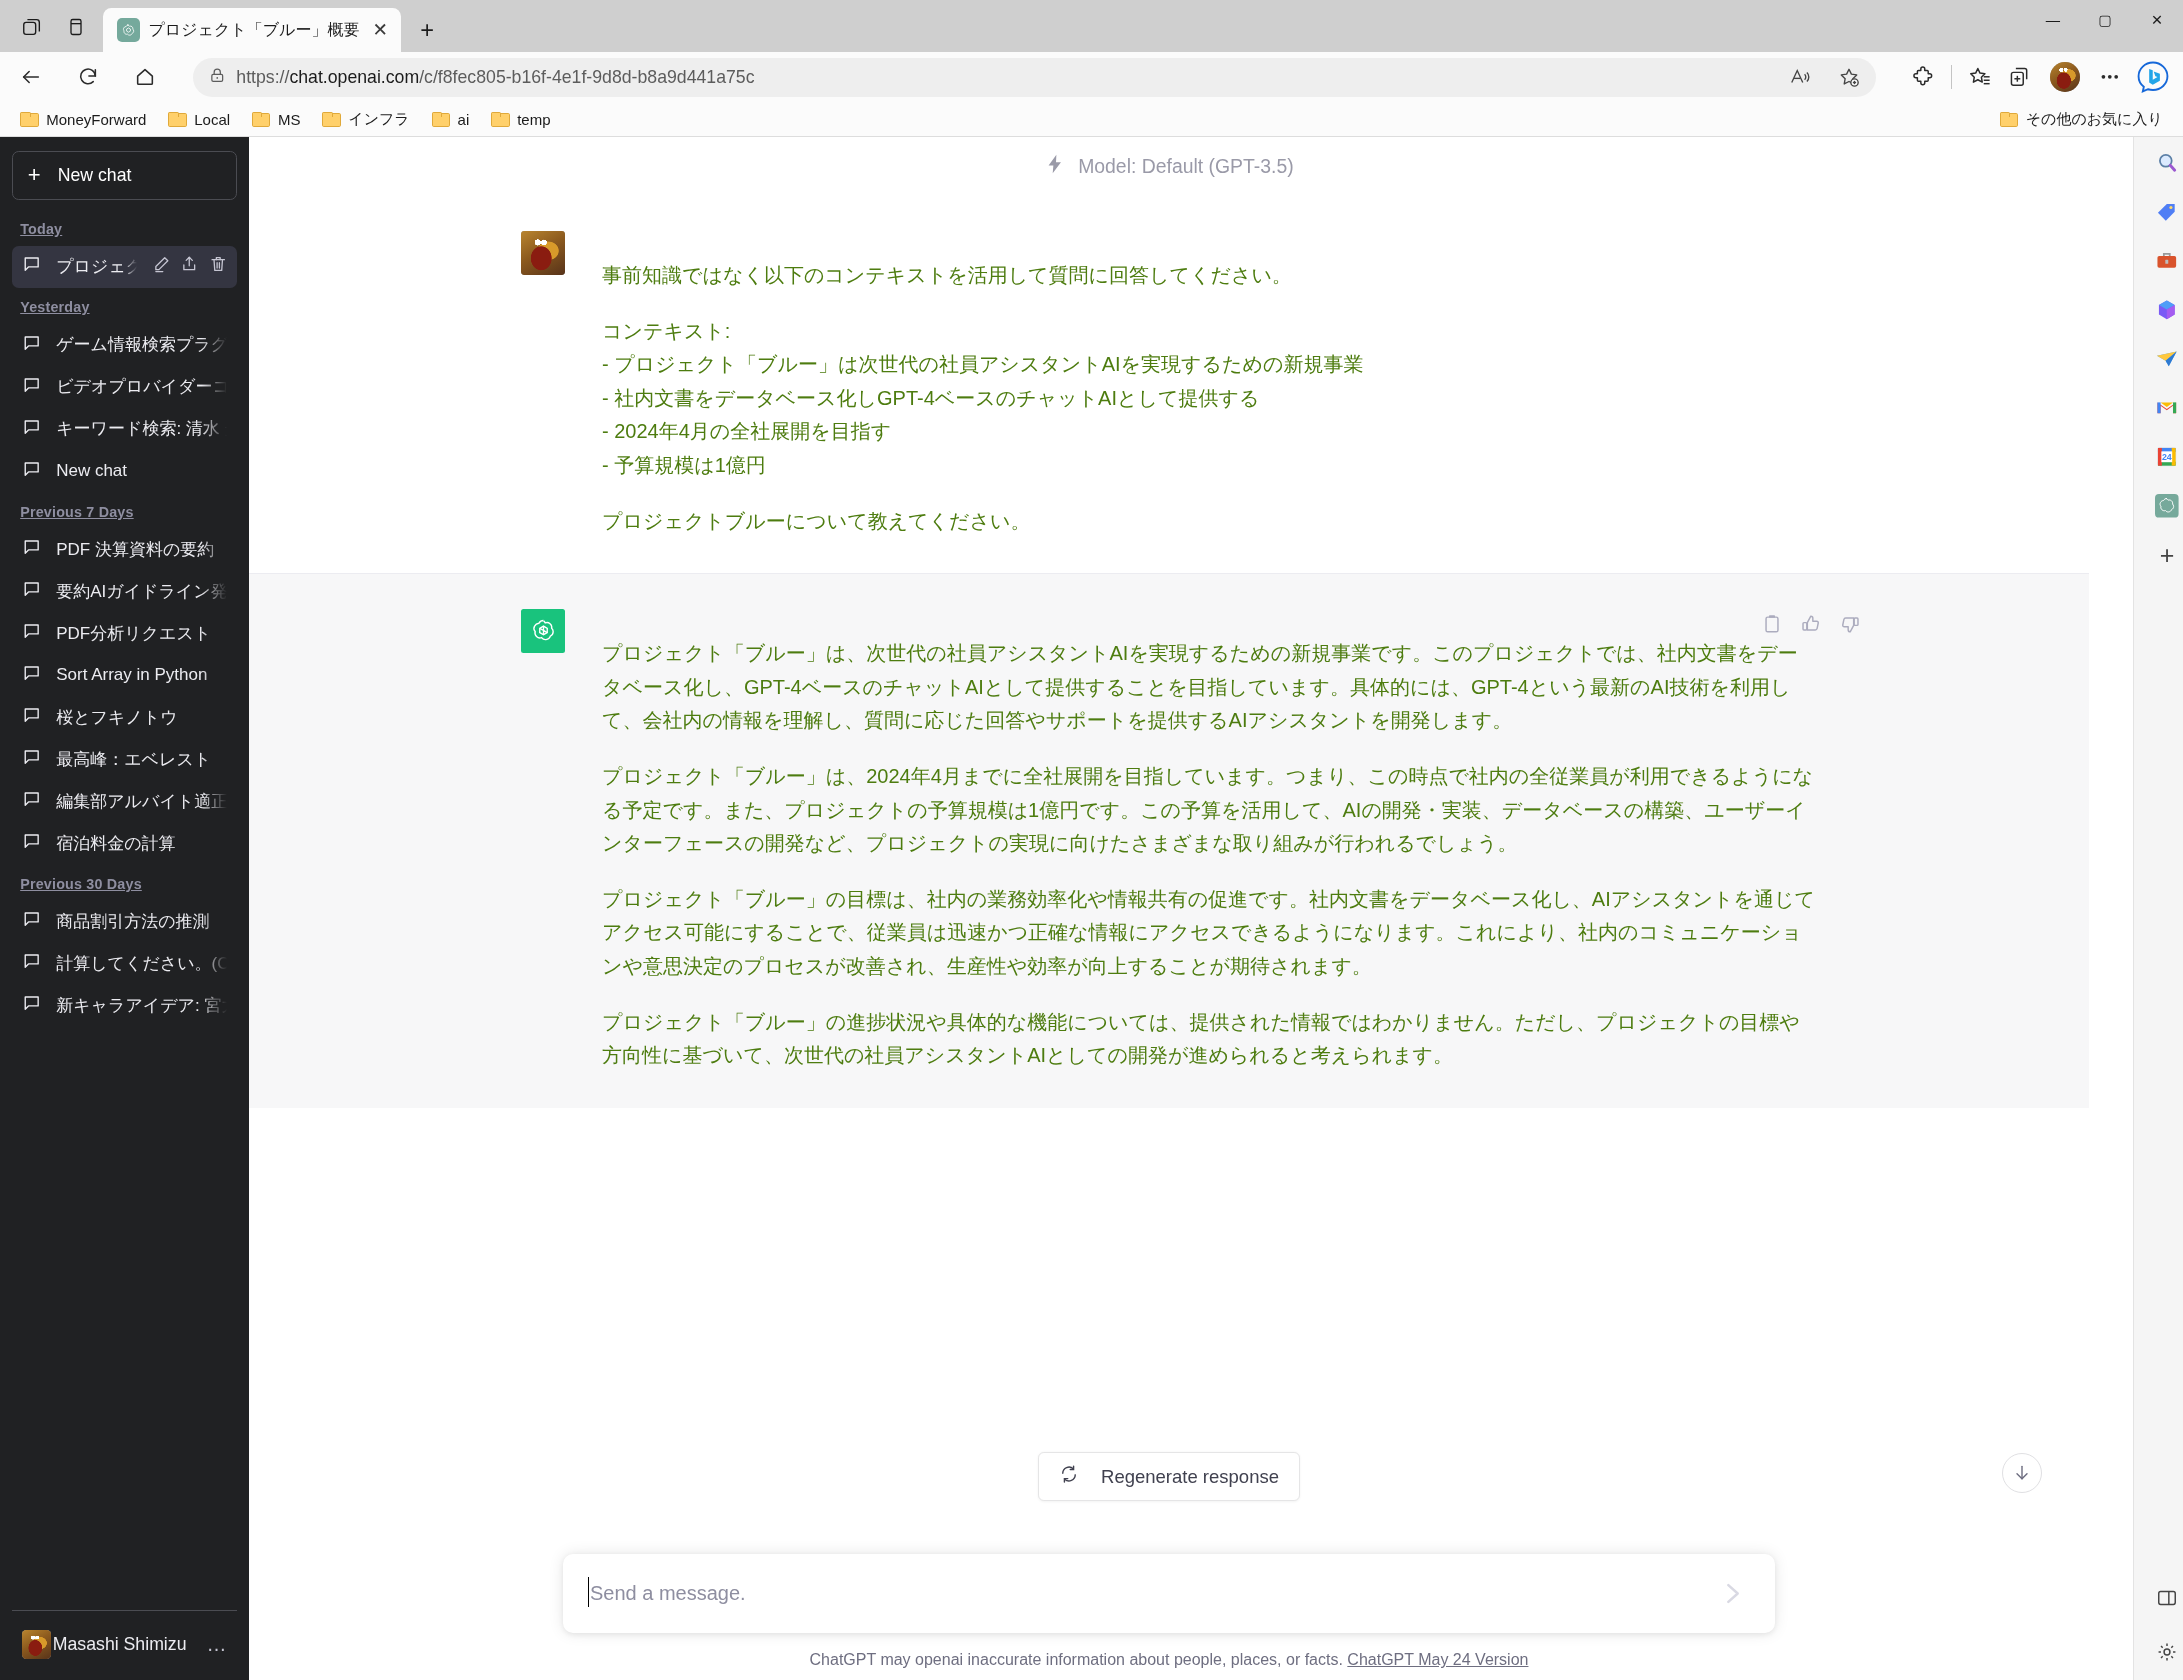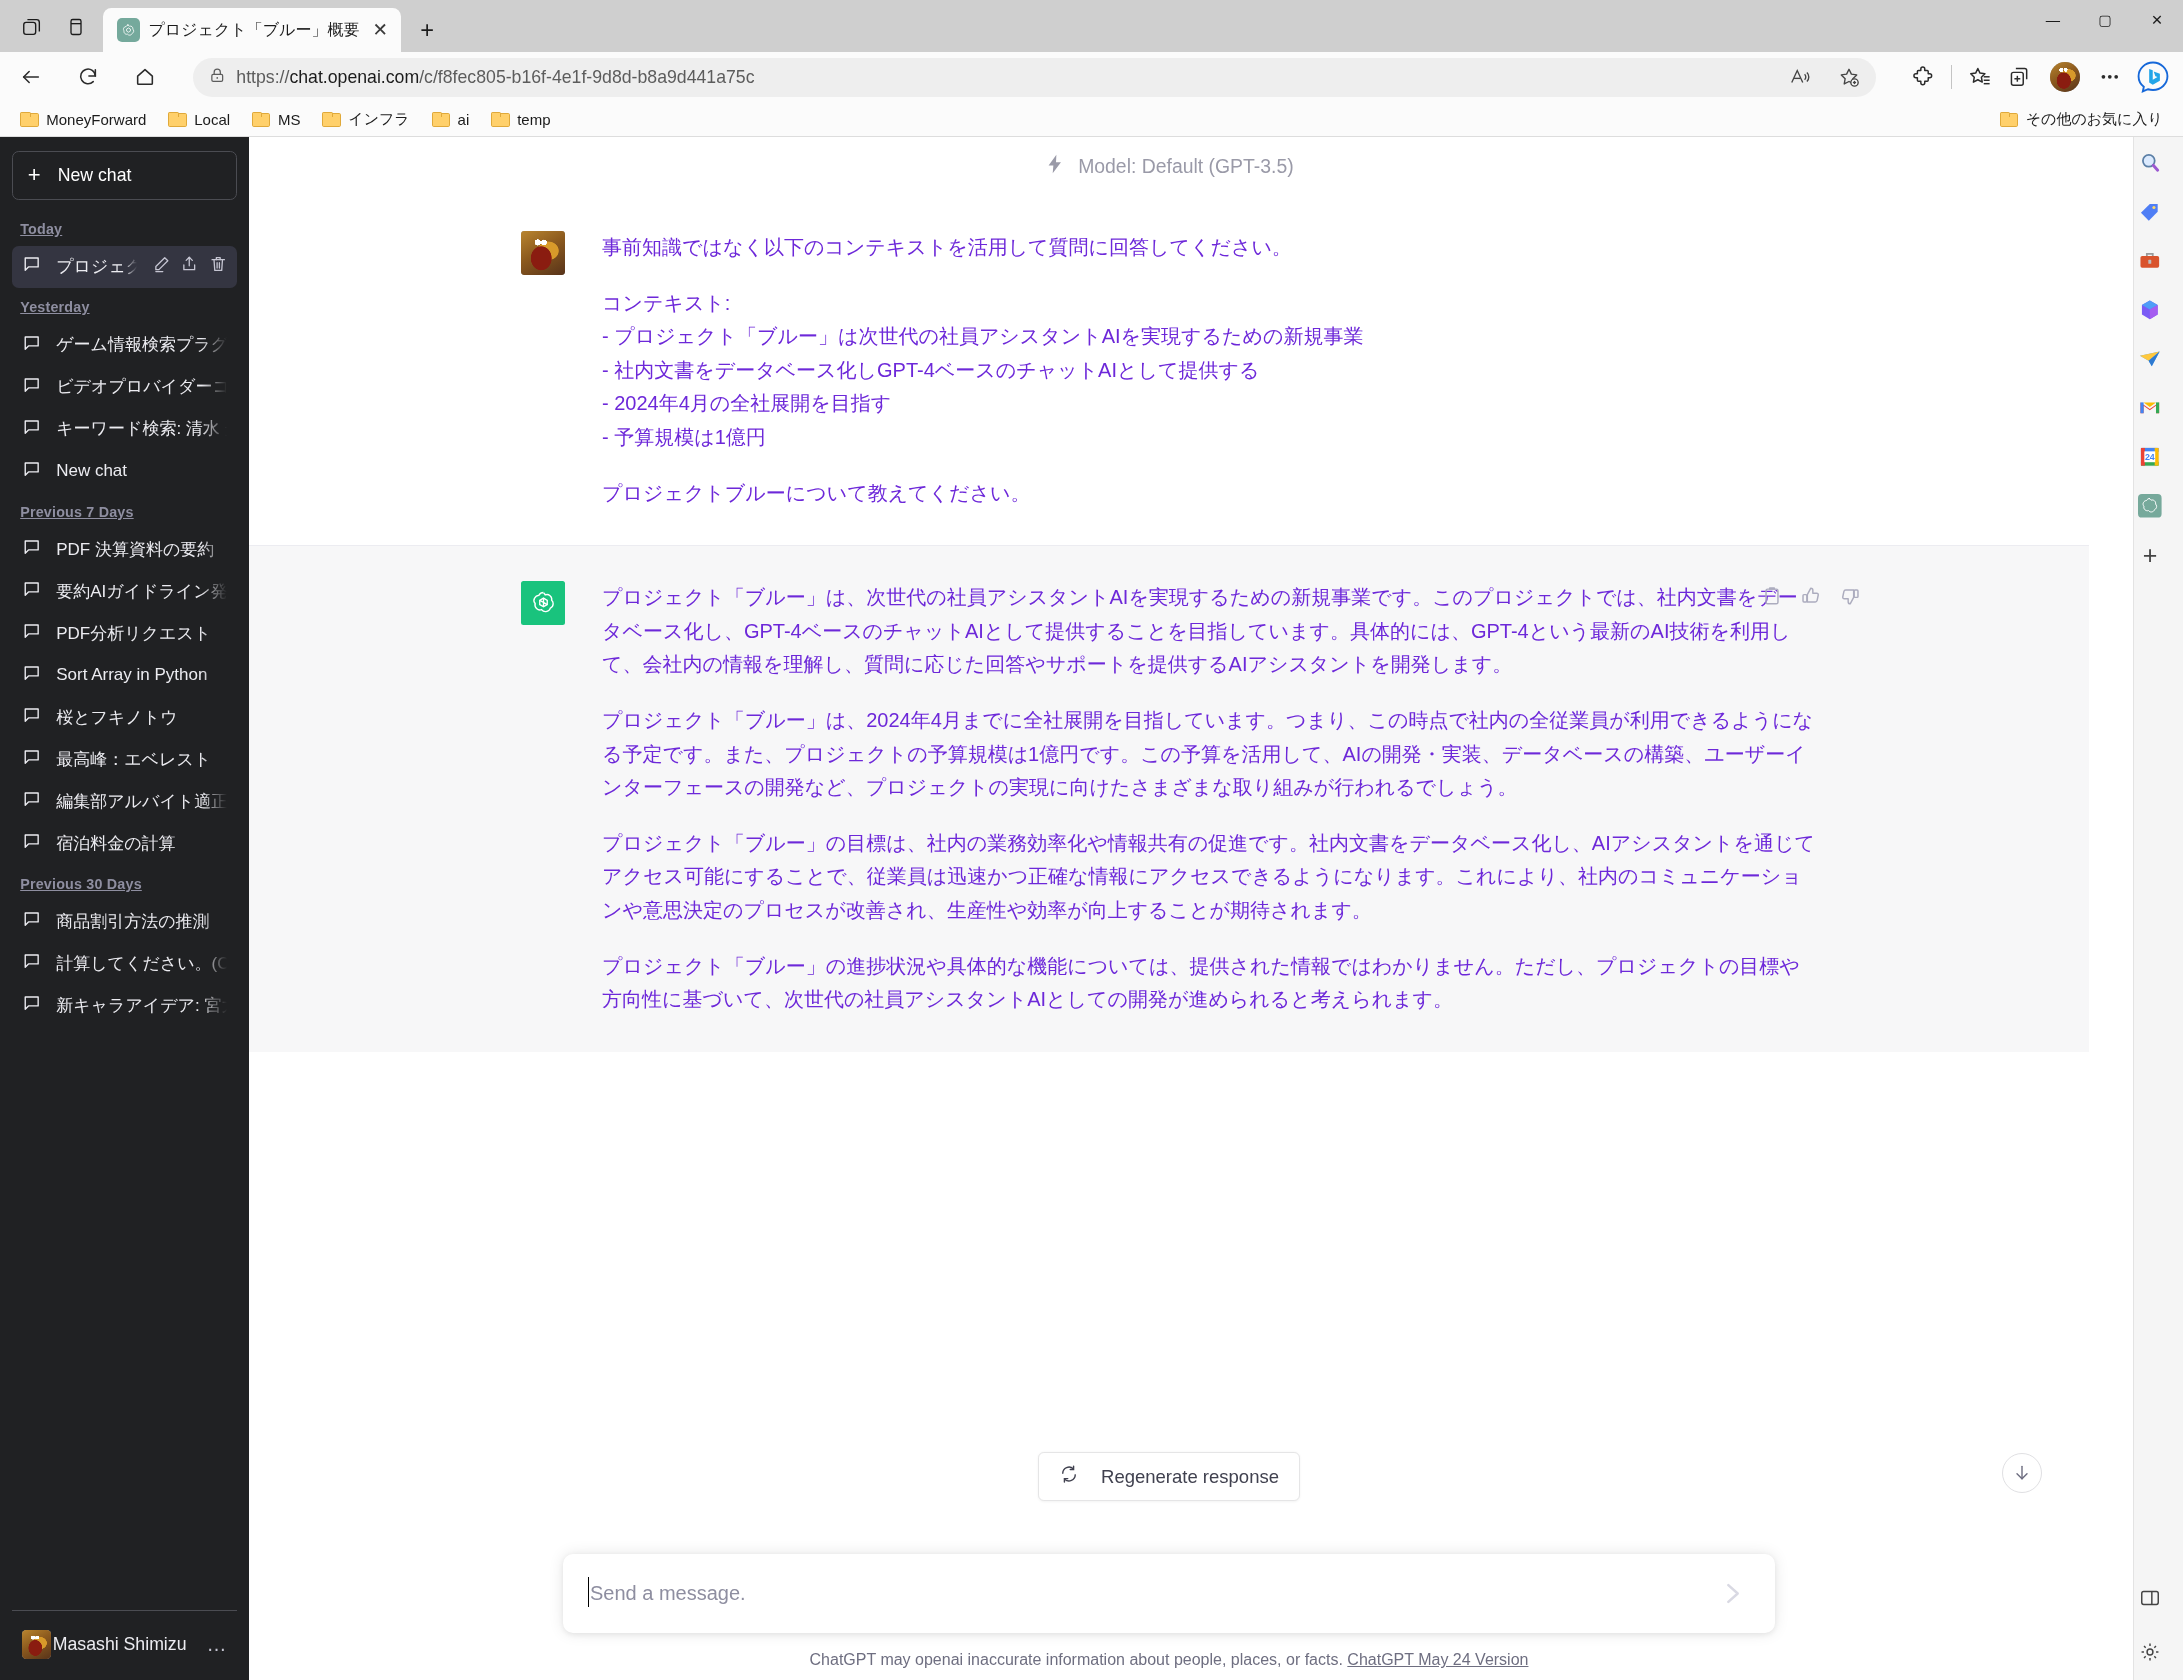--- a/index.html
+++ b/index.html
@@ -146,21 +146,21 @@
   }
   .thread { flex: 1; overflow: hidden; position: relative; }
   .msg { display: flex; justify-content: center; padding: 35px 0; }
   .msg.user { background: #fff; border-bottom: 0.8px solid #ececf1; }
   .msg.assistant { background: #f7f7f8; }
   .msg-inner { width: 1296px; display: flex; gap: 37px; position: relative; }
   .av {
     width: 44px; height: 44px; border-radius: 3.4px; flex: none; overflow: hidden;
   }
   .av.gpt { background: #19c37d; display: flex; align-items: center; justify-content: center; border-radius: 2.5px; }
-  .msg-body { flex: 1; font-size: 20px; line-height: 1.68; color: #6d28d9; min-width: 0; }
+  .msg-body { flex: 1; font-size: 20px; line-height: 1.68; color: #4d7c0f; min-width: 0; margin-top: 28px; }
   .msg-body p { margin: 0 0 22px 0; }
   .msg-body p:last-child { margin-bottom: 0; }
   .msg-body .ln { display: block; }
   .msg-actions { position: absolute; right: -44px; top: 3.4px; display: flex; gap: 17px; }
 
   .regen-wrap {
     position: absolute; left: 0; right: 0; bottom: 180px;
     display: flex; justify-content: center; pointer-events: none;
   }
   .regen {
@@ -189,21 +189,21 @@
   }
   .send-btn { width: 37px; height: 37px; display:flex; align-items:center; justify-content:center; color: #d9d9e3; }
   .disclaimer {
     text-align: center; font-size: 16px; color: #6e6e80; margin-top: 18.5px;
   }
   .disclaimer a { color: #6e6e80; text-decoration: underline; }
 
   
   .edge-rail {
     width: 50px; background: #f5f5f5; border-left: 0.8px solid #e3e3e3;
-    flex: none; display: flex; flex-direction: column; align-items: flex-start;
+    flex: none; display: flex; flex-direction: column; align-items: flex-end;
     padding-top: 10px; gap: 17px; margin-left: 44px;
   }
   .rail-icon {
     width: 32px; height: 32px; display: flex; align-items: center; justify-content: center;
     font-size: 21px; border-radius: 5px;
   }
   .rail-spacer { flex: 1; }
 
   .app-avatar-img {
     width: 100%; height: 100%;

